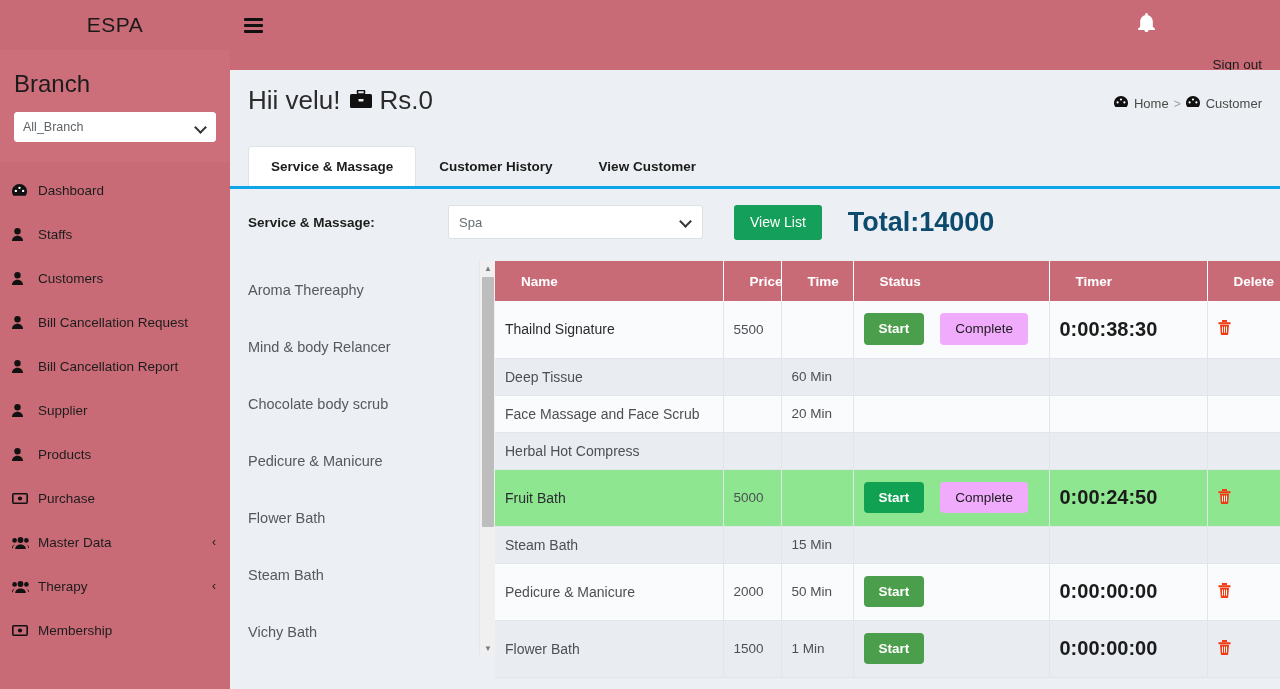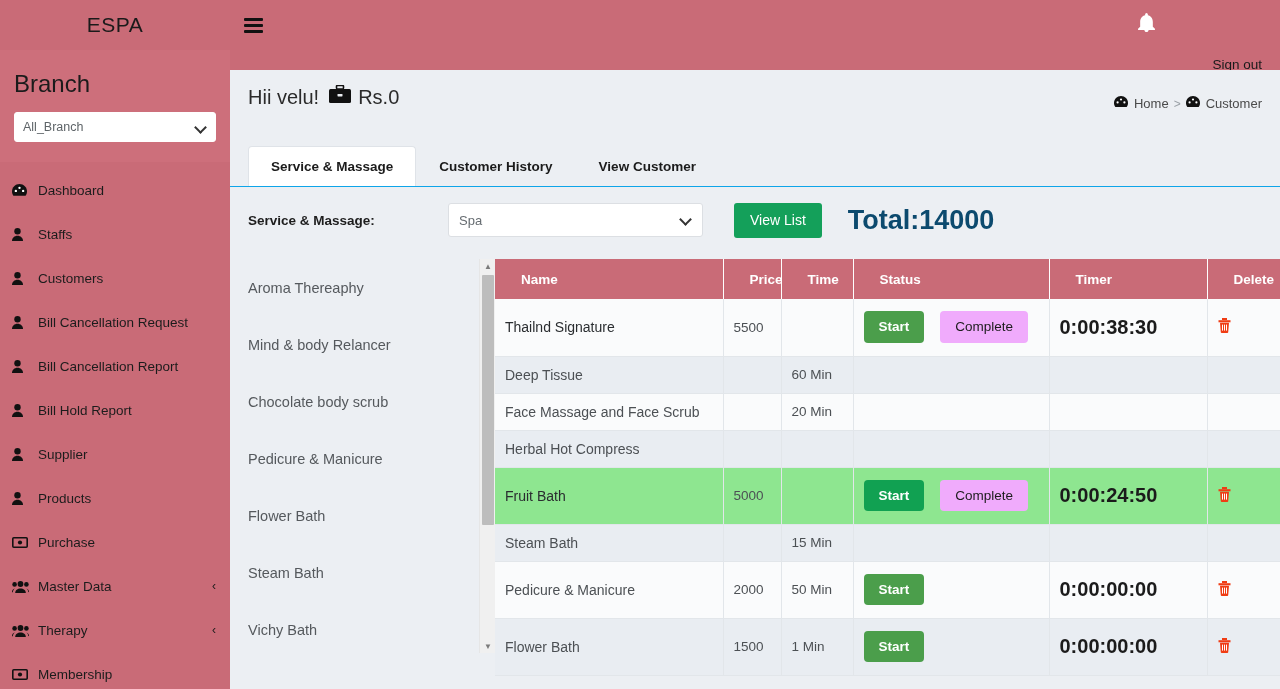--- a/index.html
+++ b/index.html
@@ -117,21 +117,21 @@
     width: 1050px; height: 619px;
     background: #eceff3;
   }
   #page-head {
     position: relative;
     height: 60px;
     padding: 0 18px;
   }
   #greeting {
     position: absolute; left: 18px; top: 15px;
-    font-size: 20px; color: #2b2b2b;
+    font-size: 26px; color: #2b2b2b;
     display: flex; align-items: center; gap: 10px;
   }
   #greeting .amount { display: flex; align-items: center; gap: 7px; }
   #breadcrumb {
     position: absolute; right: 18px; top: 26px;
     display: flex; align-items: center; gap: 5px;
     font-size: 13px; color: #4a4a4a;
   }
   #breadcrumb .sep { color: #9aa0a6; font-size: 12px; }
   #breadcrumb .crumb { display: flex; align-items: center; gap: 6px; cursor: pointer; }
@@ -153,21 +153,21 @@
     line-height: 1;
   }
   .tab.active {
     background: #ffffff;
     border-color: #dfe3e8;
     box-shadow: 0 0 0 0 transparent;
   }
 
   #tab-panel {
     background: #eceff3;
-    border-top: 1px solid #0ea5e9;
+    border-top: 3px solid #0ea5e9;
     height: 503px;
     position: relative;
   }
 
   
   #controls {
     display: flex; align-items: center;
     padding: 16px 0 10px 18px;
     gap: 0;
   }
@@ -382,29 +382,20 @@
         <span class="mi-label">Bill Cancellation Request</span>
       </div>
       <div class="menu-item">
         <span class="mi-icon">
           <svg width="11" height="13" viewBox="0 0 11 13" aria-hidden="true">
             <circle cx="5.5" cy="3.2" r="3.2" fill="#111"></circle>
             <path d="M0 13c0-3 2.5-5.2 5.5-5.2S11 10 11 13z" fill="#111"></path>
           </svg>
         </span>
         <span class="mi-label">Bill Cancellation Report</span>
-      </div>
-      <div class="menu-item">
-        <span class="mi-icon">
-          <svg width="11" height="13" viewBox="0 0 11 13" aria-hidden="true">
-            <circle cx="5.5" cy="3.2" r="3.2" fill="#111"></circle>
-            <path d="M0 13c0-3 2.5-5.2 5.5-5.2S11 10 11 13z" fill="#111"></path>
-          </svg>
-        </span>
-        <span class="mi-label">Bill Hold Report</span>
       </div>
       <div class="menu-item">
         <span class="mi-icon">
           <svg width="11" height="13" viewBox="0 0 11 13" aria-hidden="true">
             <circle cx="5.5" cy="3.2" r="3.2" fill="#111"></circle>
             <path d="M0 13c0-3 2.5-5.2 5.5-5.2S11 10 11 13z" fill="#111"></path>
           </svg>
         </span>
         <span class="mi-label">Supplier</span>
       </div>

